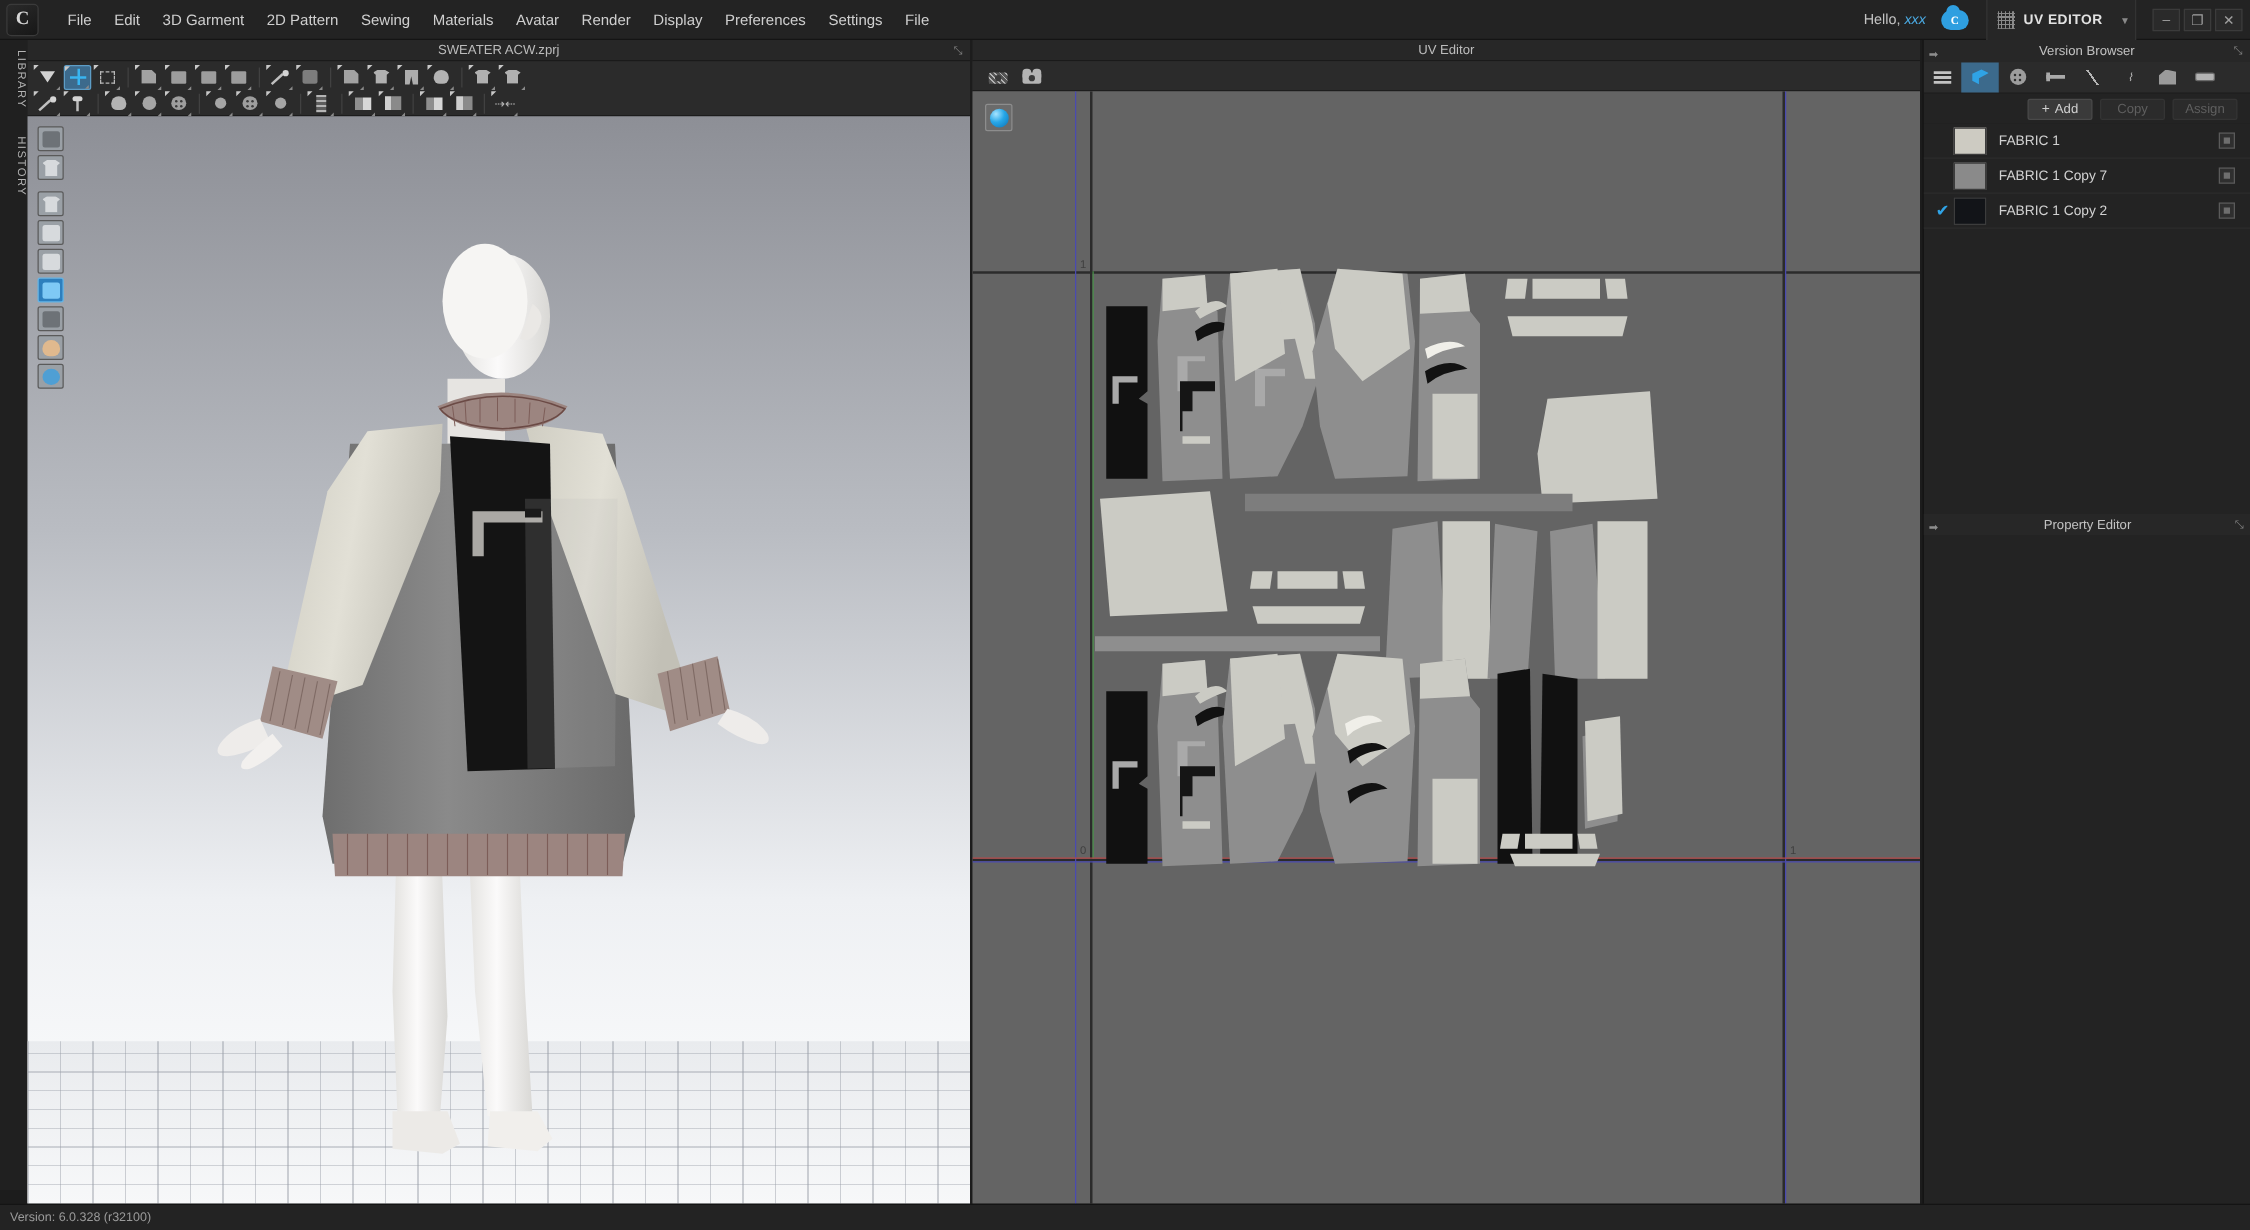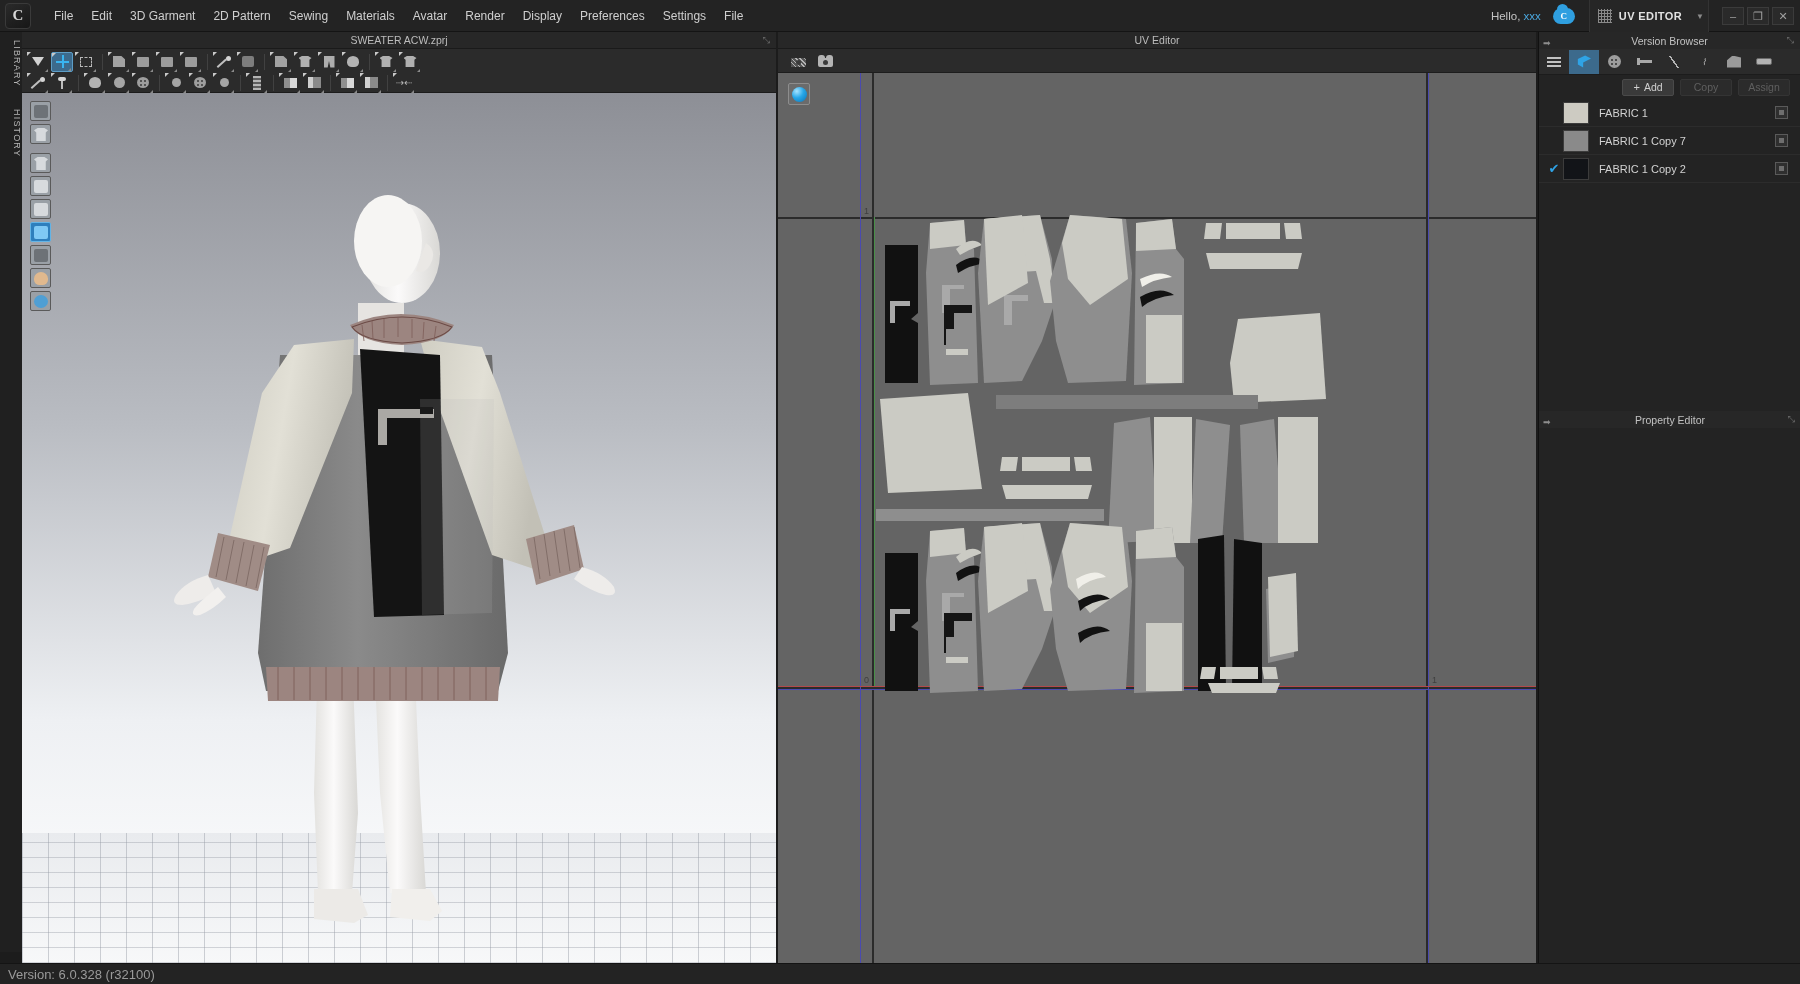--- a/index.html
+++ b/index.html
@@ -26,21 +26,21 @@
     border:1px solid #3a3a3a;
   }
   .menu-items { display:flex; align-items:center; margin-left:14px; }
   .menu-item {
     font-size:12px; color:#cfcfcf; padding:5px 9px; cursor:default; white-space:nowrap;
   }
   .mb-right {
     position:absolute; right:0; top:0; height:32px; display:flex; align-items:center;
   }
   .hello { font-size:11.5px; color:#c3c3c3; margin-right:10px; white-space:nowrap;}
-  .hello b { color:#4aa8e0; font-weight:normal; }
+  .hello b { color:#4aa8e0; font-weight:normal;font-style:italic; }
   .cloud-btn {
     width:26px;height:22px;display:flex;align-items:center;justify-content:center;
     margin-right:12px;
   }
   .cloud-ico {
     width:22px;height:16px;background:#2f9fe0;border-radius:9px 9px 8px 8px;
     position:relative; display:flex;align-items:center;justify-content:center;
     font-size:9px;color:#fff;font-family:"Liberation Serif",serif;font-weight:bold;
   }
   .cloud-ico:before{content:"";position:absolute;width:11px;height:11px;background:#2f9fe0;border-radius:50%;top:-4px;left:4px;}
@@ -225,21 +225,21 @@
   .obcheck{width:18px;font-size:13px;color:#2fa3e6;display:flex;align-items:center;justify-content:center;}
   .obsw{width:26px;height:22px;border:1px solid #3c3c3c;margin-right:10px;}
   .obname{font-size:11px;color:#d2d2d2;flex:1;}
   .obeye{width:13px;height:13px;border:1px solid #5a5a5a;margin-right:12px;position:relative;background:#2f2f2f;}
   .obeye:before{content:"";position:absolute;left:3px;top:3px;width:5px;height:5px;background:#6e6e6e;}
 
   .propeditor{position:absolute;left:0;top:379px;width:262px;}
 
   
   .status{position:absolute;left:0;bottom:0;width:1800px;height:21px;background:#232323;border-top:1px solid #141414;display:flex;align-items:center;}
-  .status span{font-size:13px;color:#9a9a9a;margin-left:8px;}
+  .status span{font-size:10px;color:#9a9a9a;margin-left:8px;}
 </style>
 </head>
 <body>
 
 <div class="app">
 
   <div class="menubar">
     <div class="logo">C</div>
     <div class="menu-items" id="menuItems">
         <div class="menu-item">File</div>

